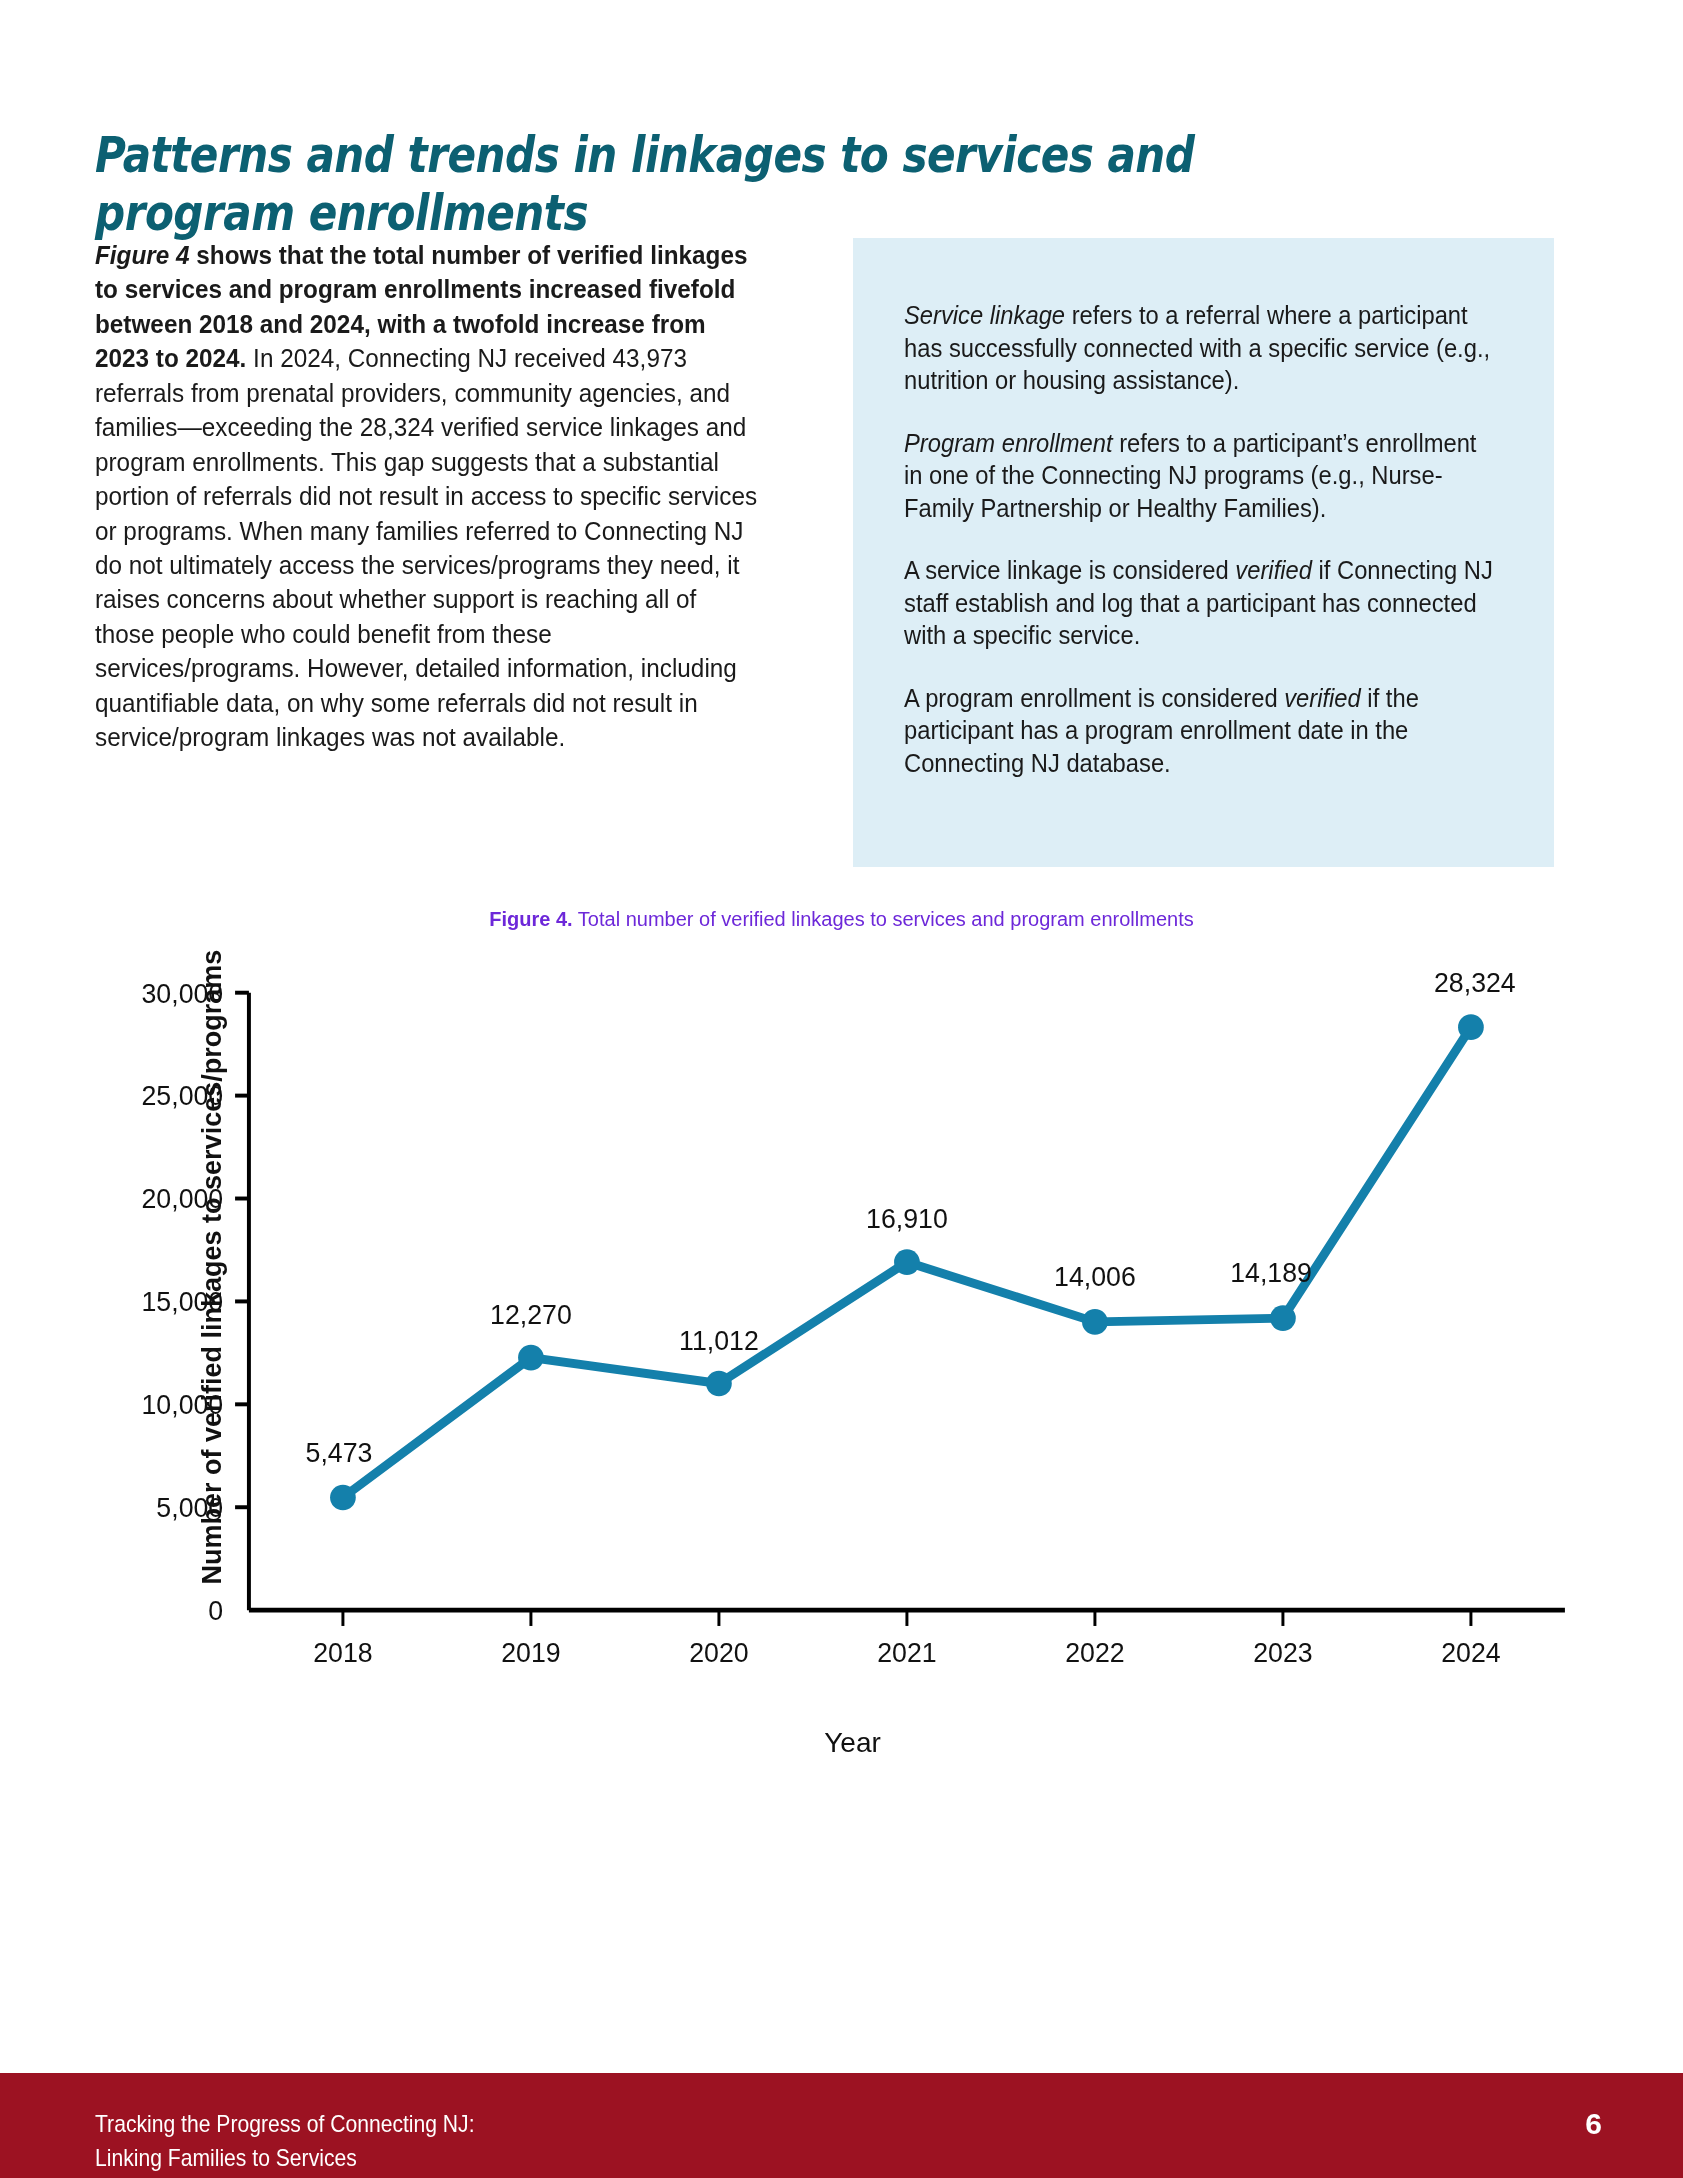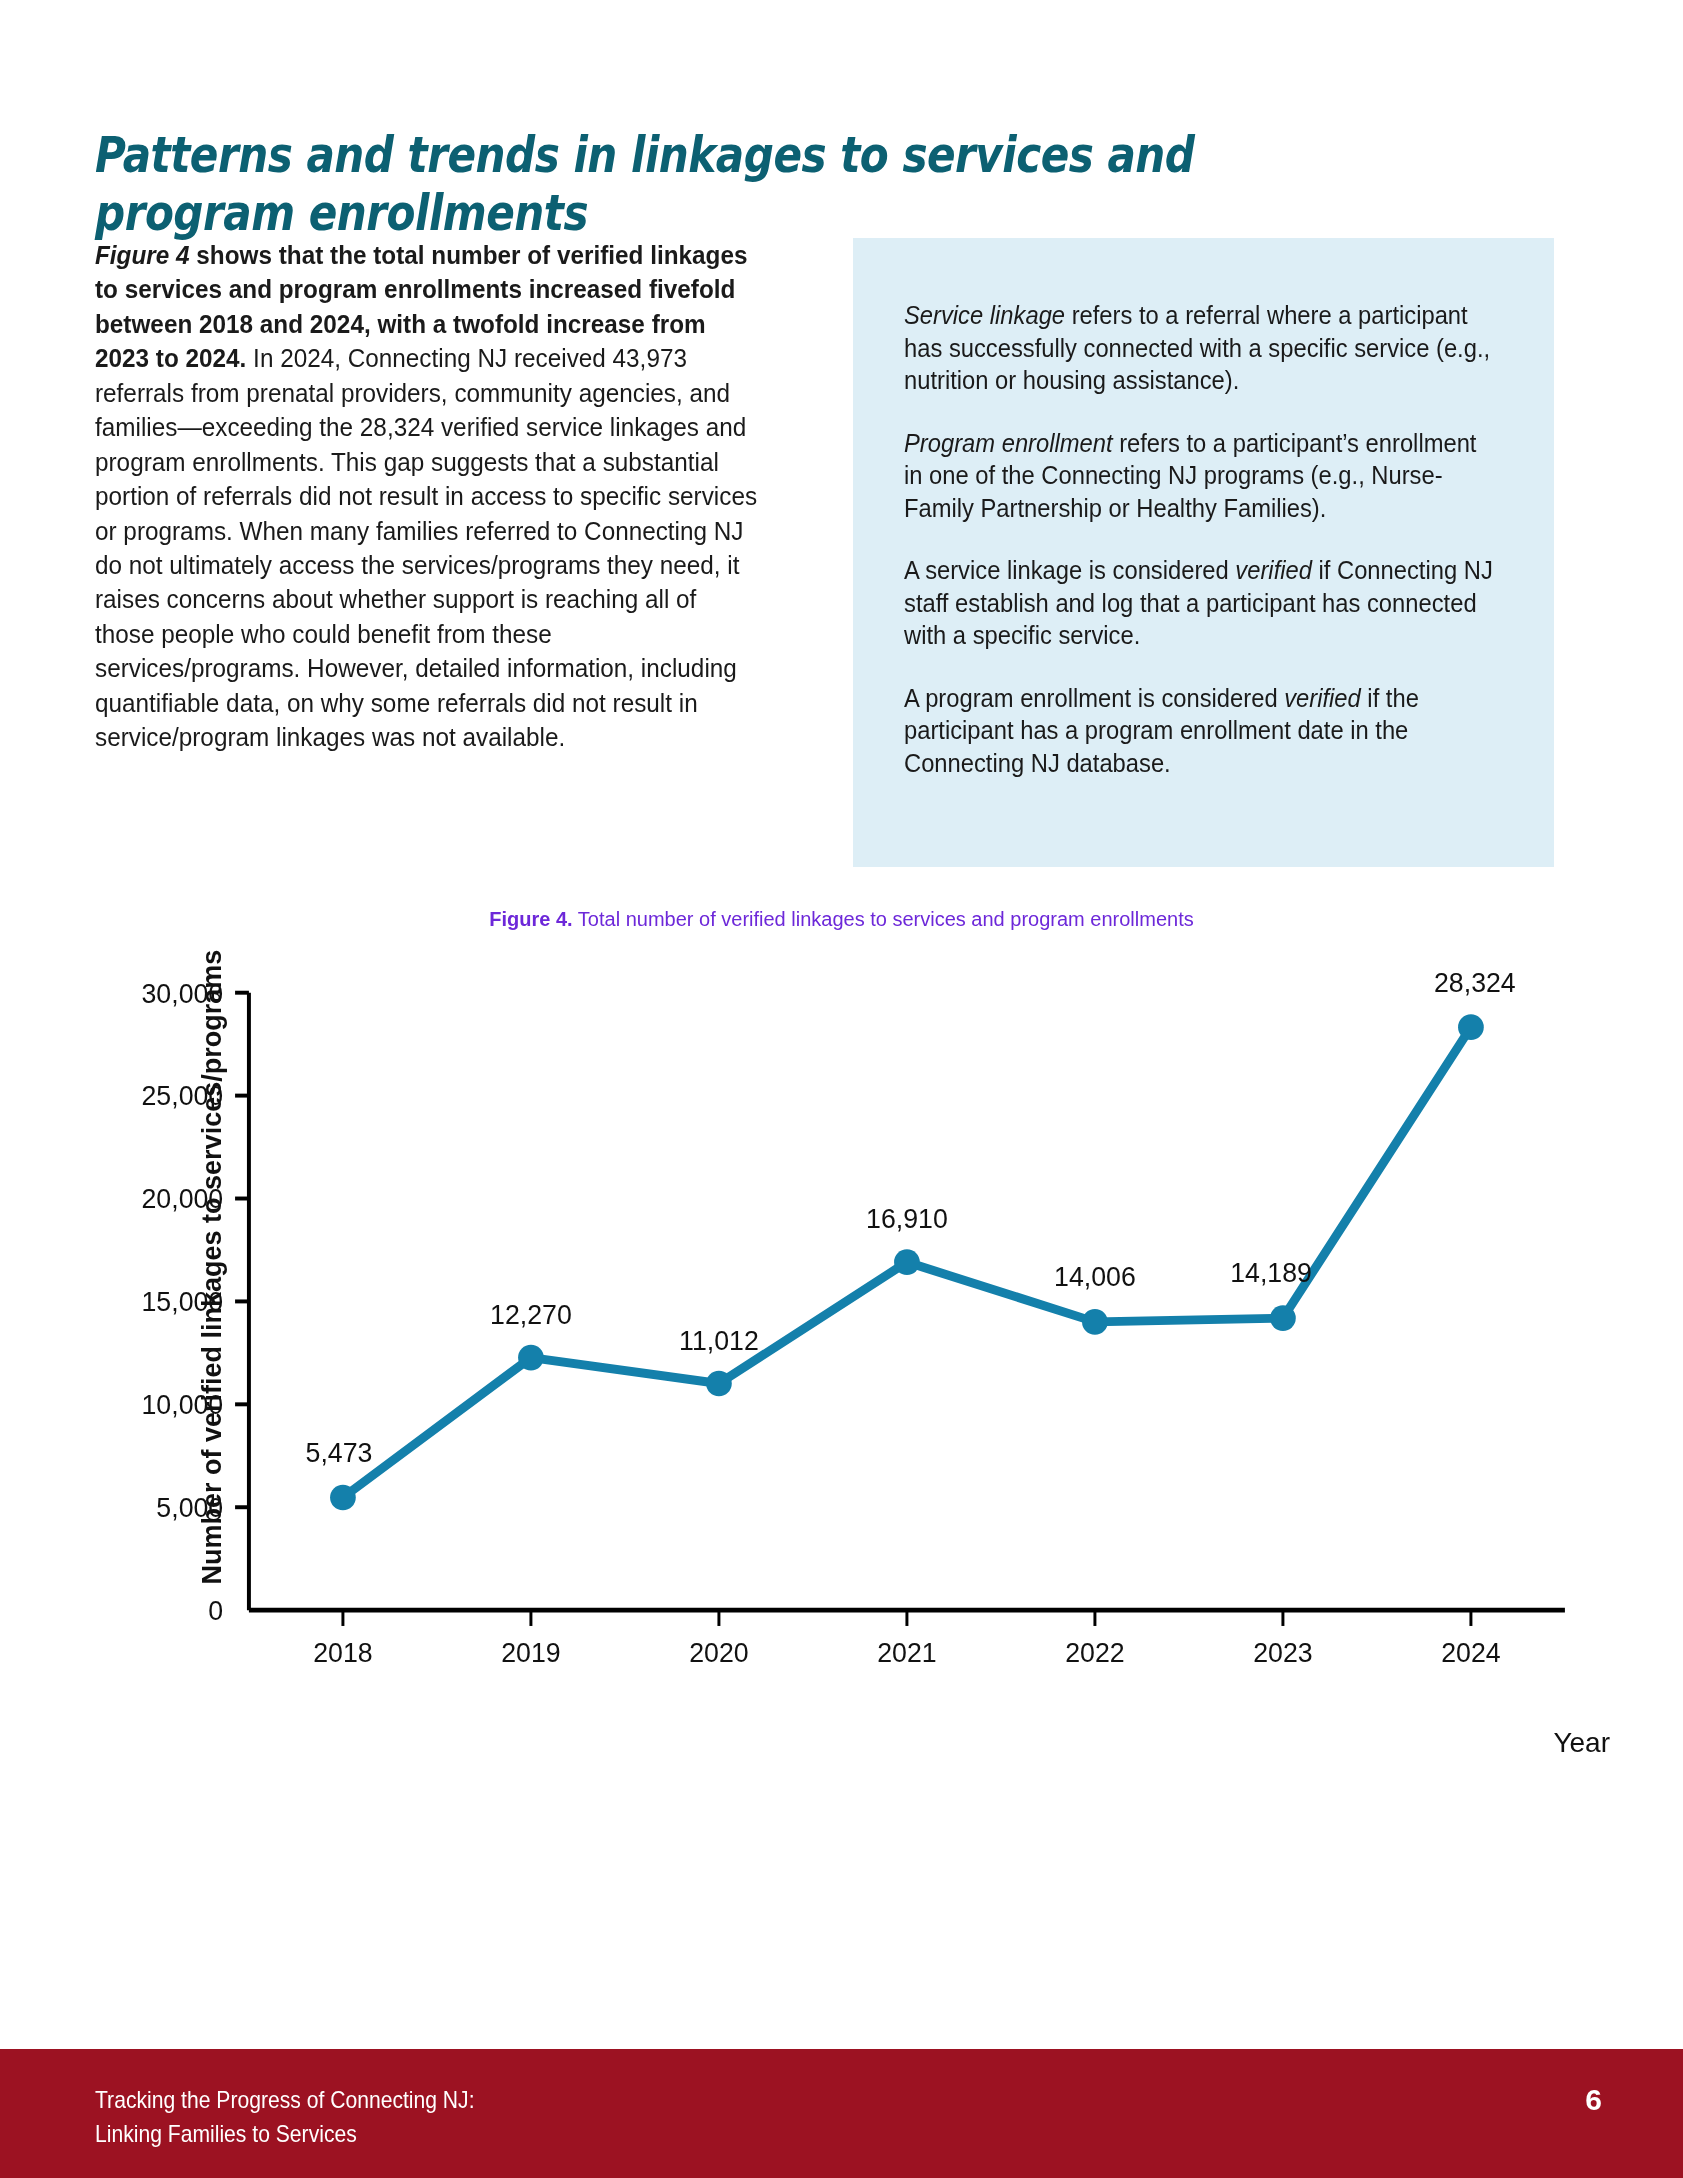--- a/index.html
+++ b/index.html
@@ -111,33 +111,33 @@
     color: #111;
     transform: rotate(-90deg);
     transform-origin: center center;
     white-space: nowrap;
   }
   .x-axis-title {
     position: absolute;
     left: 0;
     top: 762px;
     width: 1515px;
-    text-align: right;
+    text-align: center;
     font-size: 28px;
     color: #111;
   }
   .chart-svg { position: absolute; left: 0; top: 0; }
 
   
   .footer {
     position: absolute;
     left: 0;
     bottom: 0;
     width: 1683px;
-    height: 129px;
+    height: 105px;
     background: #9c1222;
   }
   .footer-text {
     position: absolute;
     left: 95px;
     top: 34px;
     font-size: 24px;
     line-height: 1.42;
     color: #ffffff;
     transform: scaleX(0.88);

